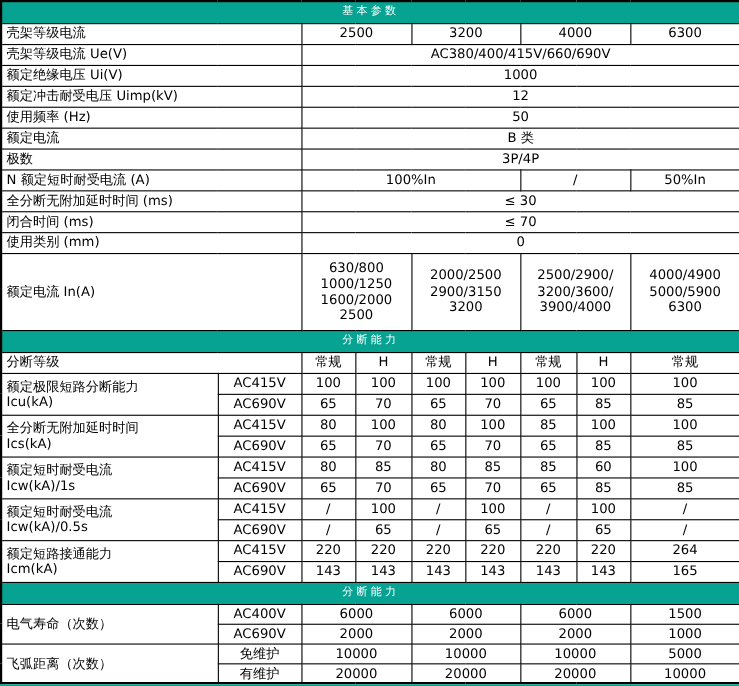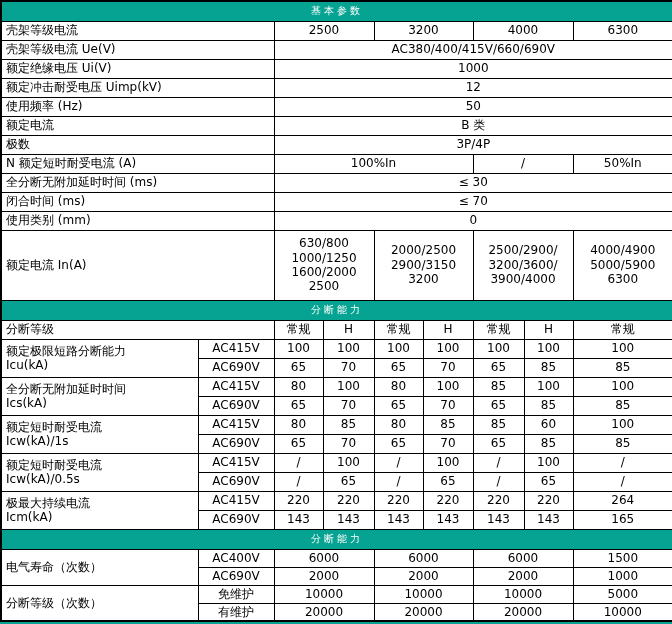--- a/index.html
+++ b/index.html
@@ -226,21 +226,21 @@
     <td>/</td>
     <td>65</td>
     <td>/</td>
     <td>65</td>
     <td>/</td>
     <td>65</td>
     <td>/</td>
   </tr>
 
   <tr>
-    <td rowspan="2" class="lbl pre">极最大持续电流
+    <td rowspan="2" class="lbl pre">额定短路接通能力
 Icm(kA)</td>
     <td>AC415V</td>
     <td>220</td>
     <td>220</td>
     <td>220</td>
     <td>220</td>
     <td>220</td>
     <td>220</td>
     <td>264</td>
   </tr>
@@ -269,21 +269,21 @@
   </tr>
   <tr class="short">
     <td>AC690V</td>
     <td colspan="2">2000</td>
     <td colspan="2">2000</td>
     <td colspan="2">2000</td>
     <td>1000</td>
   </tr>
 
   <tr class="short">
-    <td rowspan="2" class="lbl">分断等级（次数）</td>
+    <td rowspan="2" class="lbl">飞弧距离（次数）</td>
     <td>免维护</td>
     <td colspan="2">10000</td>
     <td colspan="2">10000</td>
     <td colspan="2">10000</td>
     <td>5000</td>
   </tr>
   <tr class="short">
     <td>有维护</td>
     <td colspan="2">20000</td>
     <td colspan="2">20000</td>

